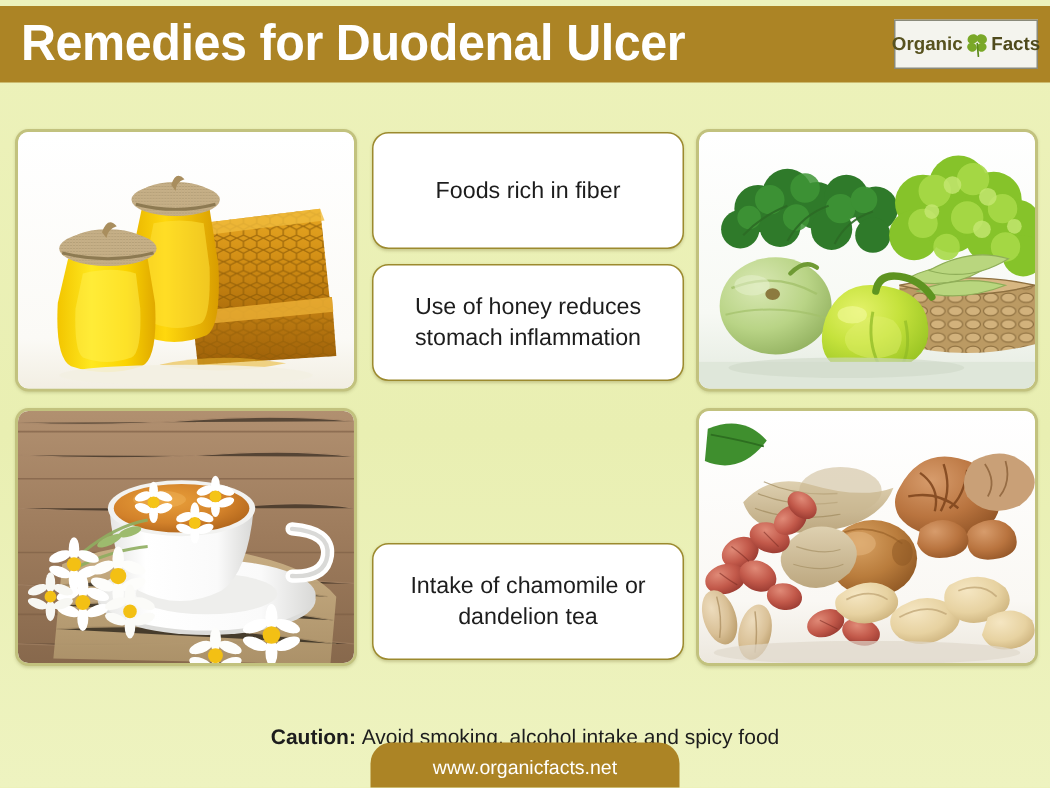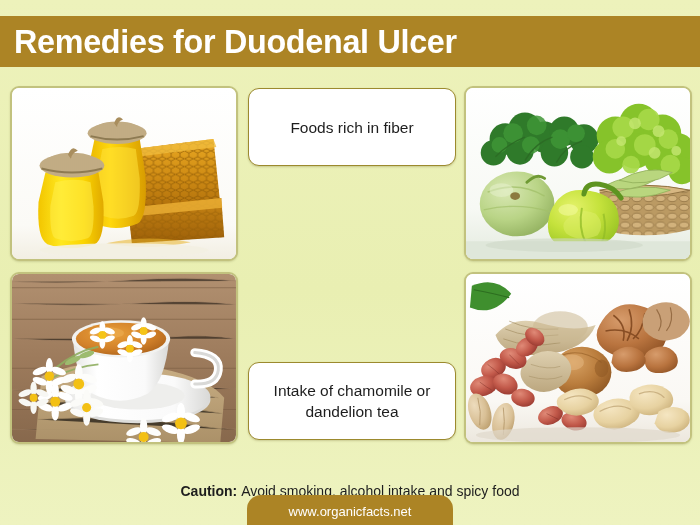--- a/index.html
+++ b/index.html
@@ -5,21 +5,21 @@
   html,body{margin:0;padding:0;}
   body{
     width:700px;height:525px;overflow:hidden;
     background:#ecf2b8;
     font-family:"Liberation Sans", sans-serif;
     position:relative;
   }
   #page{position:absolute;inset:0;background:linear-gradient(180deg,#edf2bb 0%,#e9efb2 55%,#eef3c0 100%);}
 
   
-  .header{position:absolute;left:0;top:16px;width:700px;height:51px;background:#ac8425;}
+  .header{position:absolute;left:0;top:4px;width:700px;height:51px;background:#ac8425;}
   .header-title{
     position:absolute;left:14px;top:3px;
     font-size:34px;font-weight:bold;color:#ffffff;
     letter-spacing:-0.3px;line-height:45px;white-space:nowrap;
     font-family:"Liberation Sans", sans-serif;
     transform:scaleX(0.95);transform-origin:left center;
   }
   .logo-box{
     position:absolute;right:8px;top:9px;width:96px;height:33px;
     background:#f4f4ee;border:1px solid #8a8a7a;
@@ -70,20 +70,35 @@
   .ph-bg{position:absolute;inset:0;}
 </style>
 </head>
 <body>
 
 <div id="page">
 
   <div class="header">
     <div class="header-title">Remedies for Duodenal Ulcer</div>
 
+    <div class="logo-box">
+      <span class="logo-word">Organic</span>
+      <span class="clover">
+        <svg viewBox="0 0 34 34" xmlns="http://www.w3.org/2000/svg">
+          <g fill="#7aa828">
+            <ellipse cx="11" cy="10" rx="7.2" ry="6.2" transform="rotate(-30 11 10)"></ellipse>
+            <ellipse cx="23" cy="10" rx="7.2" ry="6.2" transform="rotate(30 23 10)"></ellipse>
+            <ellipse cx="10" cy="21" rx="6.6" ry="5.8" transform="rotate(25 10 21)"></ellipse>
+            <ellipse cx="23" cy="21" rx="6.6" ry="5.8" transform="rotate(-25 23 21)"></ellipse>
+          </g>
+          <path d="M17 16 L18.5 33" stroke="#5d8a1c" stroke-width="2.3" fill="none" stroke-linecap="round"></path>
+        </svg>
+      </span>
+      <span class="logo-word right">Facts</span>
+    </div>
   </div>
 
   <div class="frame" style="left:10px;top:86px;width:228px;height:175px;">
     <div class="photo">
       <svg class="ph-bg" viewBox="0 0 228 175" preserveAspectRatio="xMidYMid slice" xmlns="http://www.w3.org/2000/svg">
         <defs>
           <linearGradient id="hbg" x1="0" y1="0" x2="0" y2="1">
             <stop offset="0%" stop-color="#ffffff"></stop>
               <stop offset="80%" stop-color="#fbfaf6"></stop>
               <stop offset="100%" stop-color="#f2eee2"></stop>
@@ -590,20 +605,23 @@
 
         <ellipse cx="114" cy="164" rx="104" ry="8" fill="#e0d9cc" opacity="0.7"></ellipse>
       </svg>
     </div>
   </div>
 
   <div class="card" style="top:88px;height:78px;">
     <div class="card-text">Foods rich in fiber</div>
   </div>
 
+  <div class="card" style="top:176px;height:78px;">
+    <div class="card-text">Use of honey reduces stomach inflammation</div>
+  </div>
 
 
   <div class="card" style="top:362px;height:78px;">
     <div class="card-text">Intake of chamomile or dandelion tea</div>
   </div>
 
   <div class="caution">
     <b>Caution: </b>
     <span>Avoid smoking, alcohol intake and spicy food</span>
   </div>

